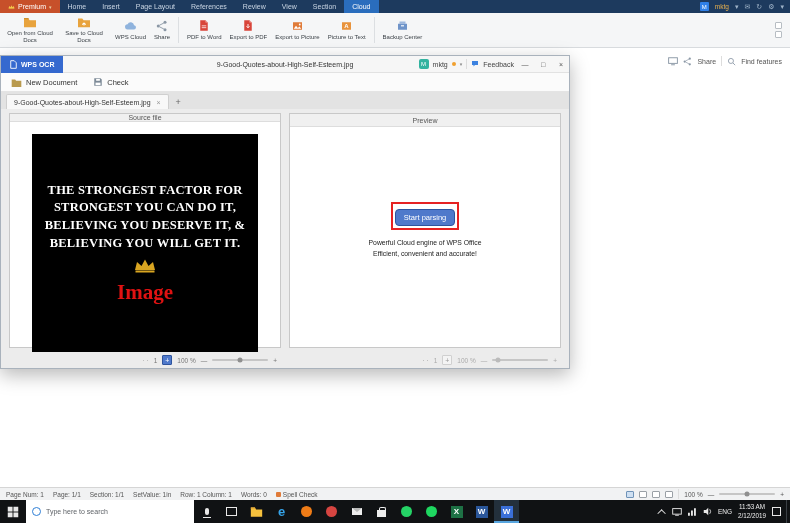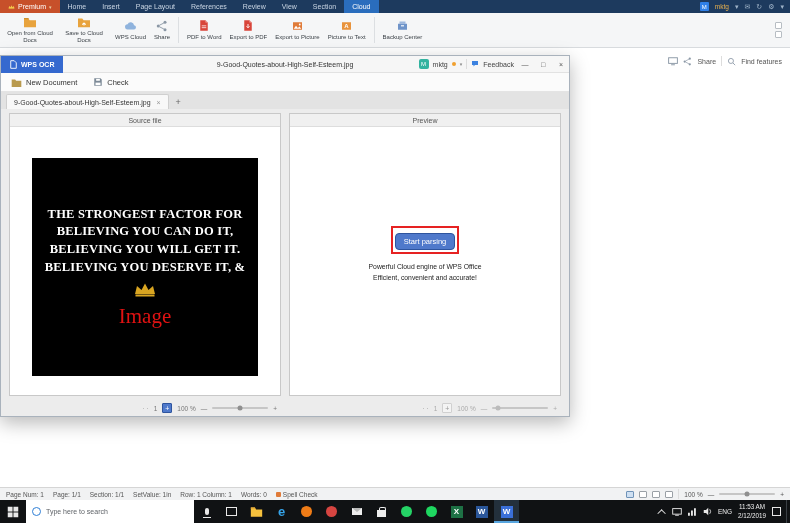--- a/index.html
+++ b/index.html
@@ -34,21 +34,21 @@
 
   
   #docArea { position:absolute; left:0; top:48px; width:100%; height:439px; background:#fff; }
   #quickIcons { position:absolute; left:6px; top:8px; display:flex; gap:7px; }
   .qicon { width:10px; height:10px; border-radius:2px; }
   #findBar { position:absolute; right:8px; top:8px; display:flex; align-items:center;
     gap:5px; font-size:7px; color:#555; }
   .fdivider { width:1px; height:10px; background:#ddd; }
 
   
-  #dialog { position:absolute; left:40px; top:55px; width:570px; height:362px;
+  #dialog { position:absolute; left:40px; top:55px; width:570px; height:314px;
     background:#ececec; border:1px solid #a9b2bc; box-shadow:0 6px 18px rgba(0,0,0,.28); z-index:8; }
   #dlgTitlebar { height:17px; background:#f6f6f6; display:flex; align-items:center;
     position:relative; border-bottom:1px solid #e2e2e2; }
   #dlgAppTab { height:17px; background:#3569cf; display:flex; align-items:center;
     gap:4px; padding:0 9px; color:#fff; font-size:7px; font-weight:bold; }
   #dlgTitle { position:absolute; left:50%; top:0; height:17px; transform:translateX(-50%);
     display:flex; align-items:center; font-size:7px; color:#333; white-space:nowrap; }
   #dlgTbRight { margin-left:auto; display:flex; align-items:center; gap:4px;
     font-size:7px; color:#444; padding-right:1px; }
   .davatar { width:10px; height:10px; border-radius:2px; background:#33b3a0; color:#fff;
@@ -72,21 +72,21 @@
   .panel { flex:1; display:flex; flex-direction:column; border:1px solid #c8c8c8;
     background:#fff; min-width:0;gap:12px; }
   .panelHeader { height:13px; background:#f0f0f0; border-bottom:1px solid #ddd;
     display:flex; align-items:center; justify-content:center; font-size:7px; color:#555; }
   .panelBody { flex:1; display:flex; align-items:center; justify-content:center; position:relative; }
 
   #quoteImage { width:226px; height:218px; background:#000; display:flex; flex-direction:column;
     align-items:center; justify-content:center; gap:5px; padding:6px; }
   #quoteText { font-family:"Liberation Serif", serif; font-weight:700; font-size:12.5px;
     line-height:1.42; color:#fff; text-align:center; letter-spacing:.2px; }
-  #imageLabel { font-family:"Liberation Serif", serif; font-weight:400; font-size:21px;
+  #imageLabel { font-family:"Liberation Serif", serif; font-weight:700; font-size:21px;
     color:#e01212; margin-top:2px; }
 
   #previewCenter { display:flex; flex-direction:column; align-items:center; transform:translateY(-12px); }
   #annotationBox { border:2px solid #e62222; padding:2px; }
   #startBtn { background:#4f79cb; border:1px solid #2e549e; color:#fff; font-size:7.5px;
     padding:3px 8px; border-radius:4px; }
   #previewCaption { margin-top:8px; font-size:6.8px; color:#222; text-align:center; line-height:1.6; }
 
   #dlgFooters { position:absolute; left:0; right:0; bottom:0; height:16px;
     display:flex; gap:8px; padding:0 8px; align-items:center; }
@@ -344,23 +344,23 @@
     </div>
 
     <div id="dlgContent">
 
       <div class="panel">
         <div class="panelHeader">Source file</div>
         <div class="panelBody">
           <div id="quoteImage">
             <div id="quoteText">
               <div>THE STRONGEST FACTOR FOR</div>
-              <div>BELIEVING YOU CAN DO IT,</div>
+              <div>STRONGEST YOU CAN DO IT,</div>
+              <div>BELIEVING YOU DESERVE IT, &amp;</div>
               <div>BELIEVING YOU WILL GET IT.</div>
-              <div>BELIEVING YOU DESERVE IT, &amp;</div>
             </div>
             <svg width="24" height="15" viewBox="0 0 24 15">
               <path d="M2 12 L4 4 L8.5 8 L12 1.5 L15.5 8 L20 4 L22 12 Z" fill="#d9a521"></path>
               <rect x="2.5" y="12.5" width="19" height="2" fill="#d9a521"></rect>
             </svg>
             <div id="imageLabel">Image</div>
           </div>
         </div>
       </div>
 

